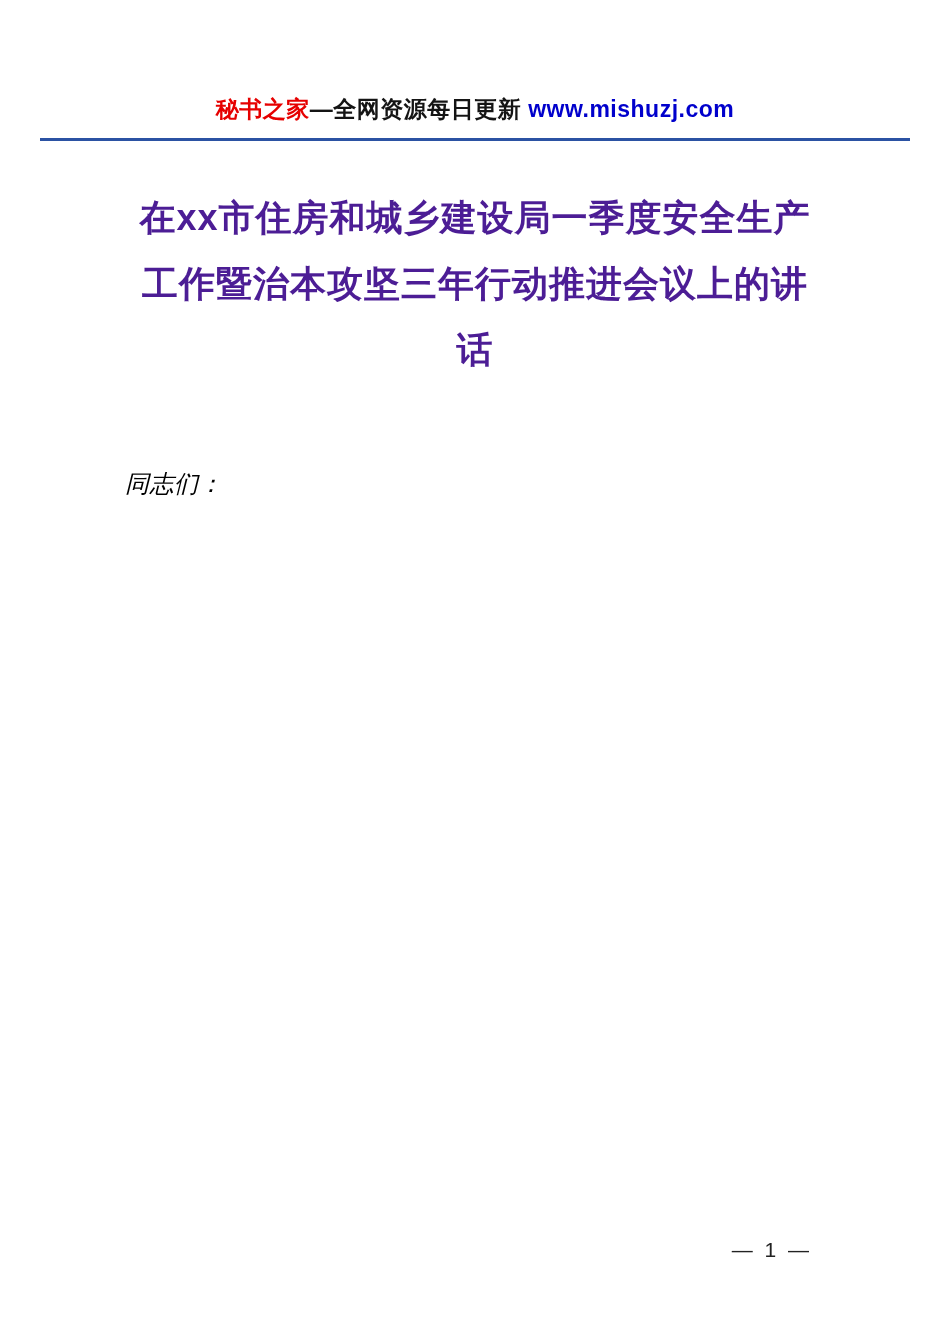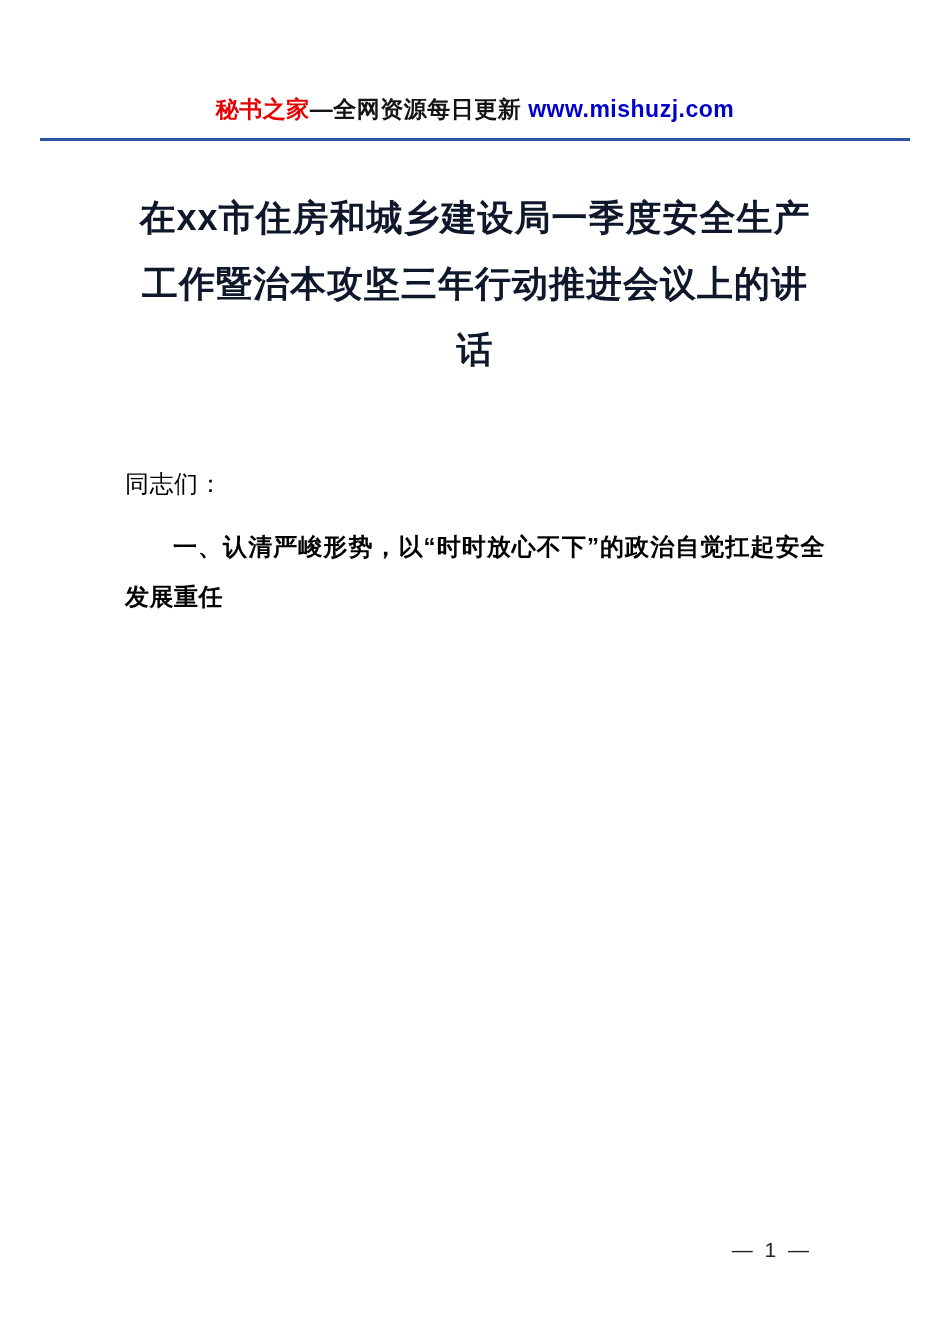--- a/index.html
+++ b/index.html
@@ -38,31 +38,32 @@
     border-top: 3px solid #2b52a3;
     margin: 13px -85px 0 -85px;
   }
   .doc-title {
     margin: 44px 0 0 0;
     text-align: center;
     font-size: 36px;
     font-weight: bold;
     line-height: 66px;
     letter-spacing: 1px;
-    color: #0f172a;
+    color: #4c1d95;
   }
   .doc-body {
     margin-top: 76px;
     font-size: 24px;
     line-height: 50px;
     text-align: justify;
     letter-spacing: 0.5px;
   }
   .doc-body p {
     margin: 0 0 13px 0;
+    font-style: italic;
   }
   .para { text-indent: 2em; }
   .section-heading {
     text-indent: 2em;
     font-weight: bold;
   }
   .page-footer {
     position: absolute;
     right: 138px;
     bottom: 90px;
@@ -82,20 +83,19 @@
 
   <hr class="header-rule">
 
   <h1 class="doc-title">
     <span>在xx市住房和城乡建设局一季度安全生产</span><br>
     <span>工作暨治本攻坚三年行动推进会议上的讲话</span>
   </h1>
 
   <div class="doc-body">
     <p class="salutation">同志们：</p>
-    <p class="section-heading">一、认清严峻形势，以“时时放心不下”的政治自觉扛起安全发展重任</p>
   </div>
 
   <div class="page-footer">
     <span>— 1 —</span>
   </div>
 
 </div>
 
 </body></html>

